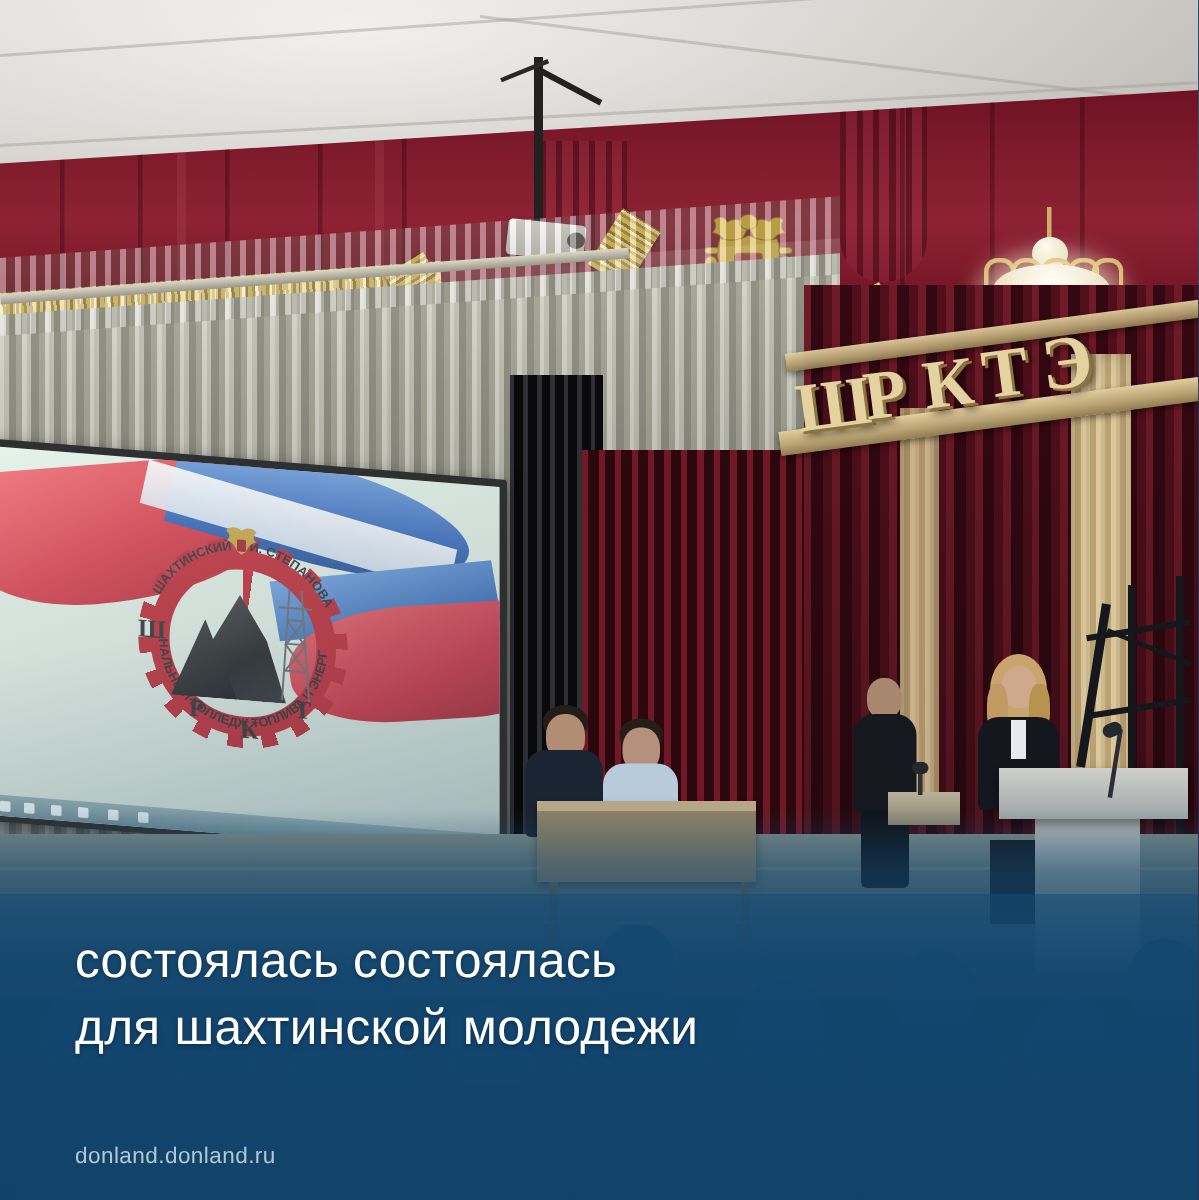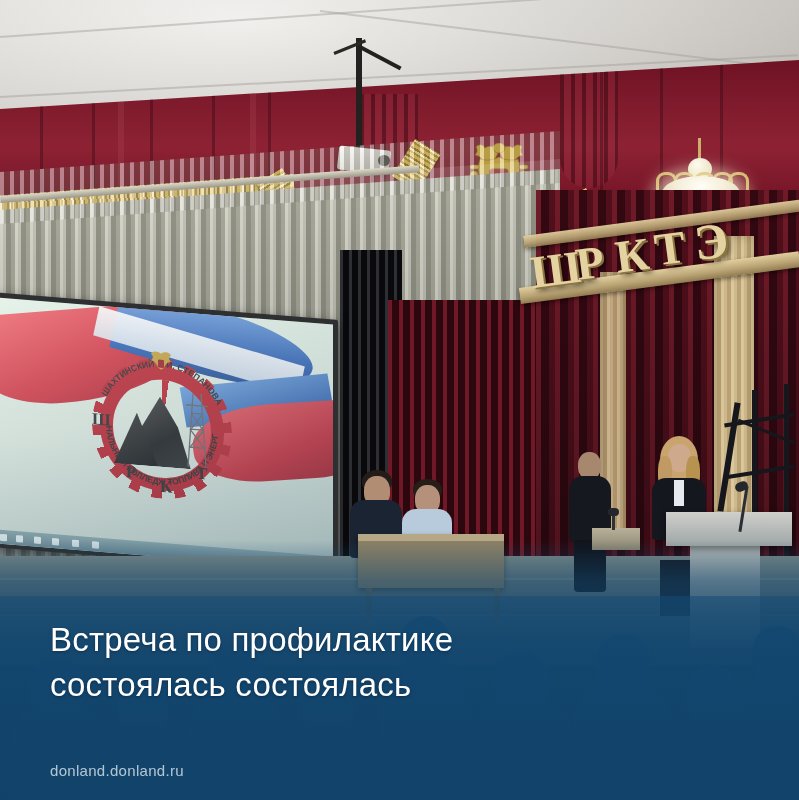--- a/index.html
+++ b/index.html
@@ -429,19 +429,19 @@
     <div class="ahead" style="left:752px;top:30px;width:50px;height:54px;"></div>
     <div class="abody" style="left:736px;top:78px;width:90px;height:126px;"></div>
     <div class="ahead" style="left:150px;top:152px;width:58px;height:52px;"></div>
     <div class="ahead" style="left:438px;top:150px;width:58px;height:54px;"></div>
   </div>
 
   <div class="overlay"></div>
   <div class="overlay2"></div>
 
   <div class="title">
-    <div>Встреча по профилактике</div>
     <div>состоялась состоялась</div>
+    <div>для шахтинской молодежи</div>
   </div>
 
   <div class="url">donland.donland.ru</div>
 
 </div>
 
 </body></html>

